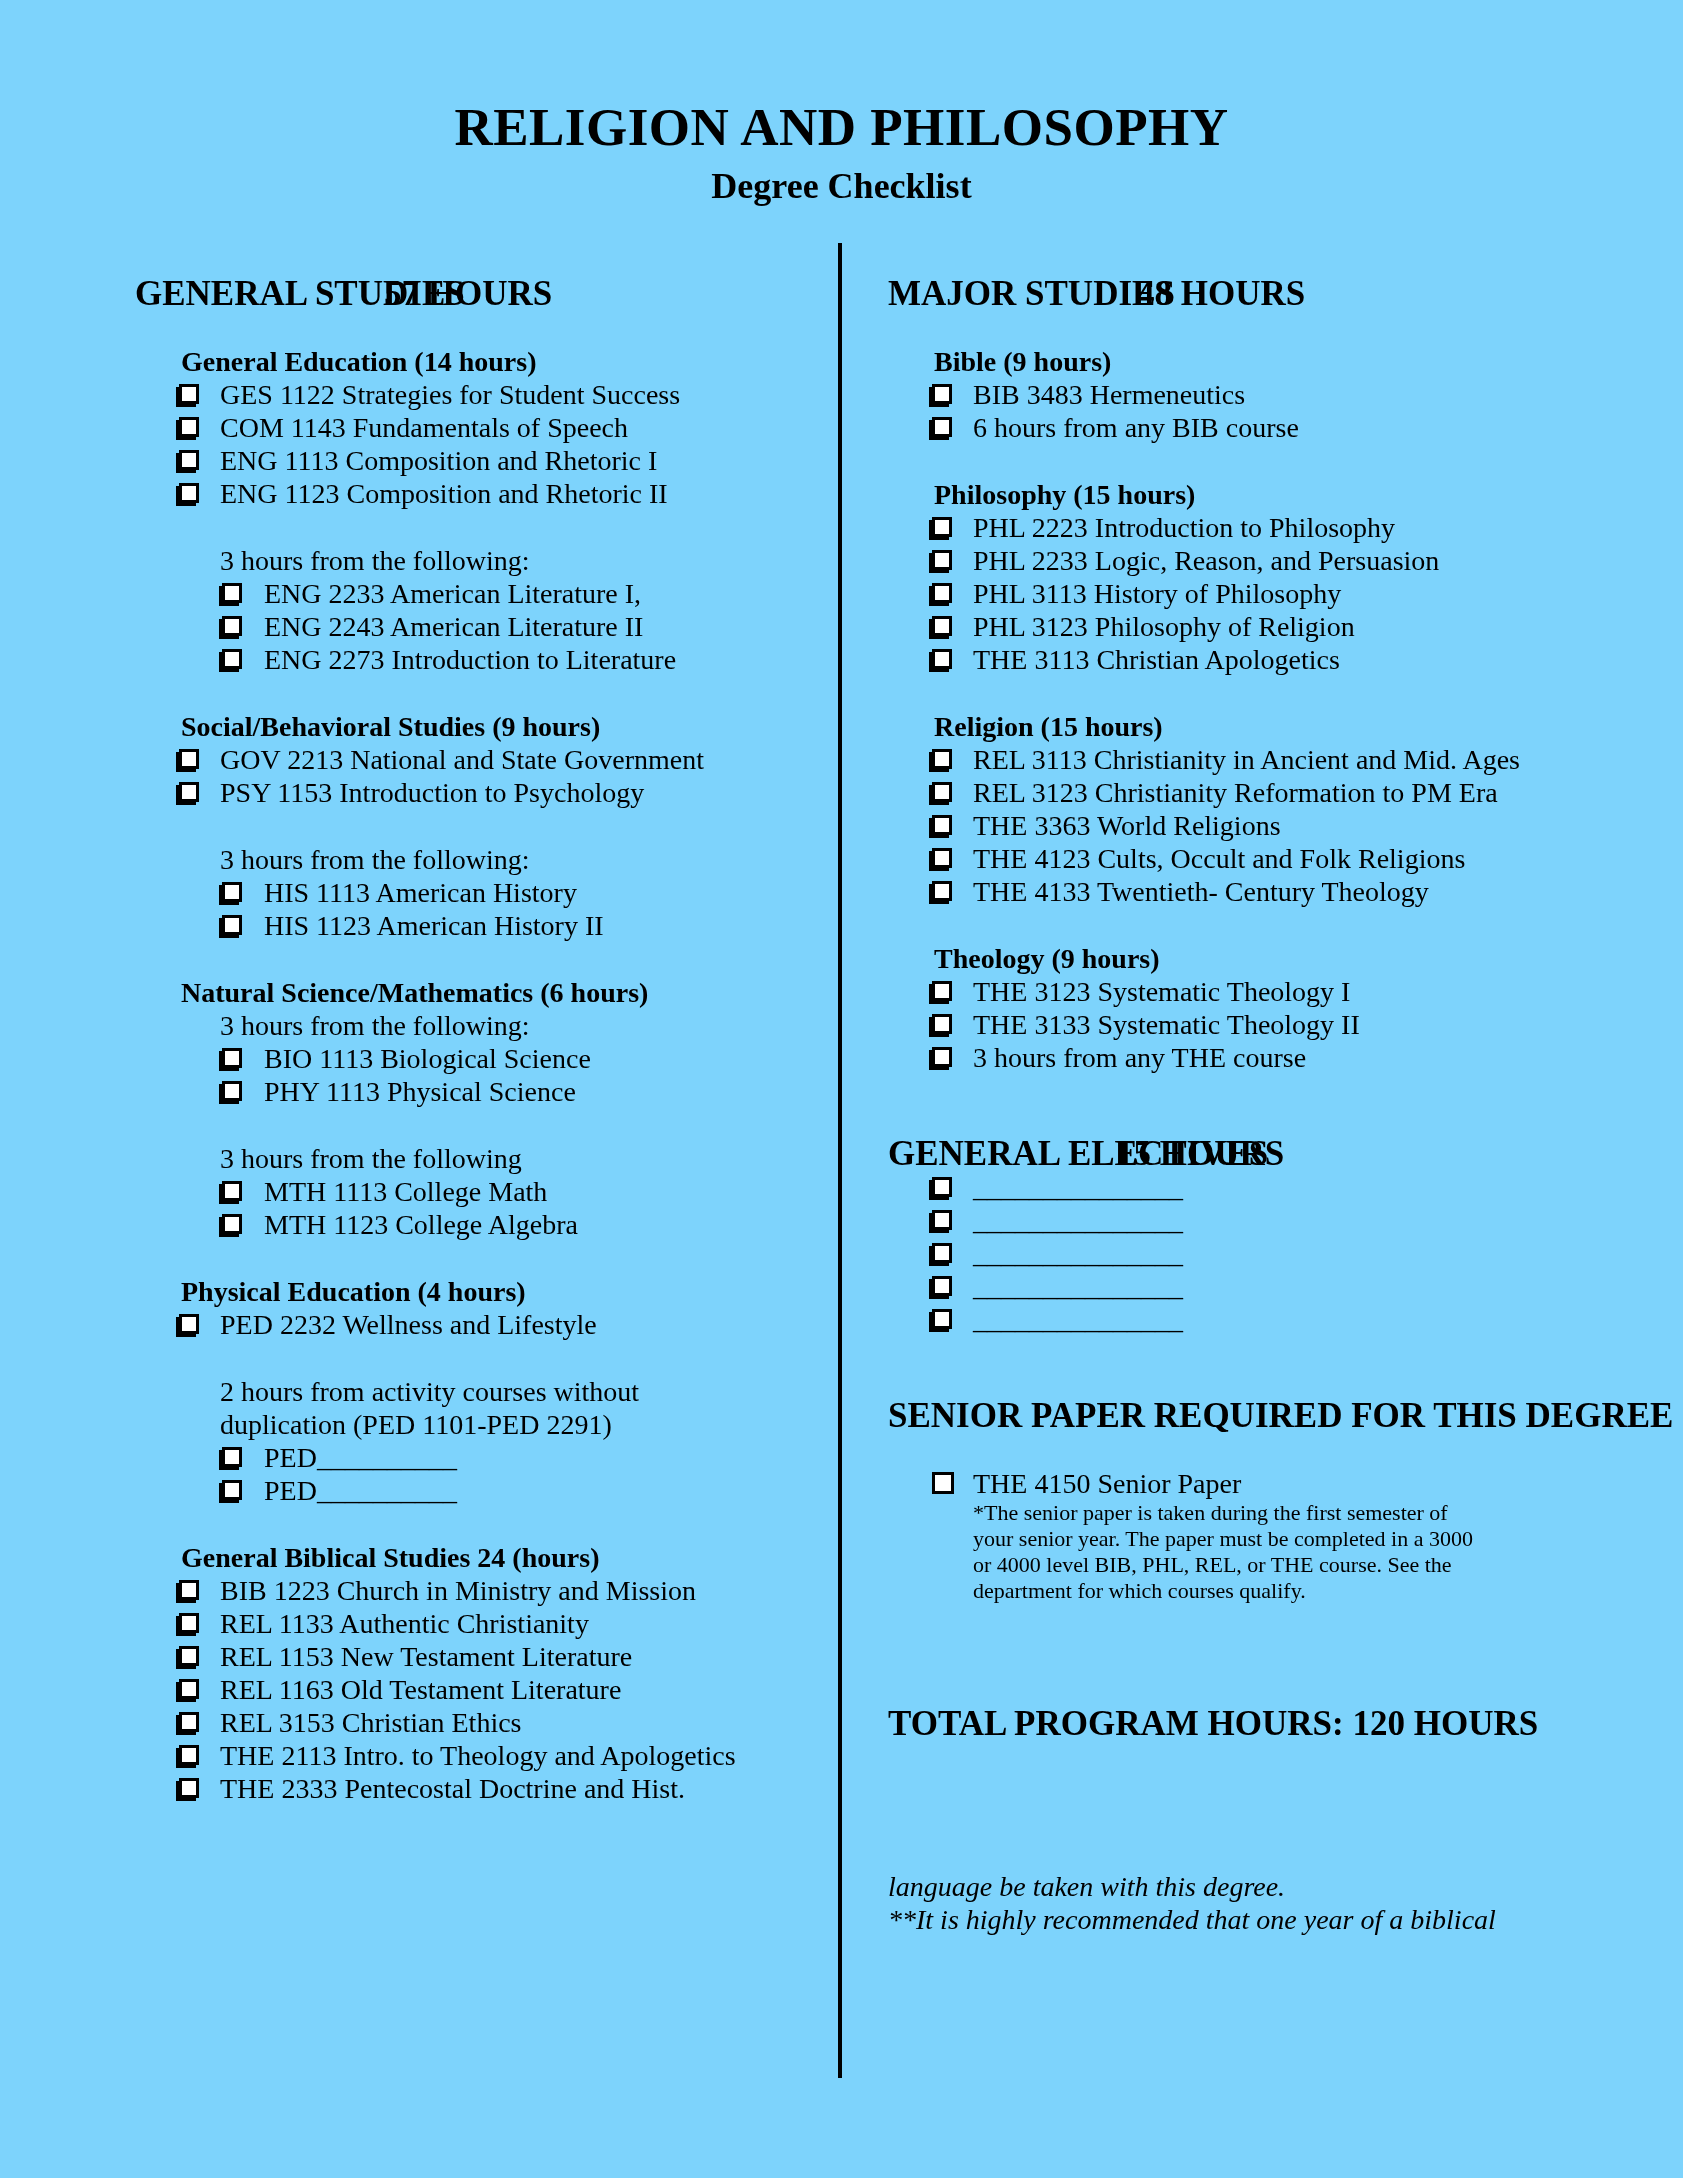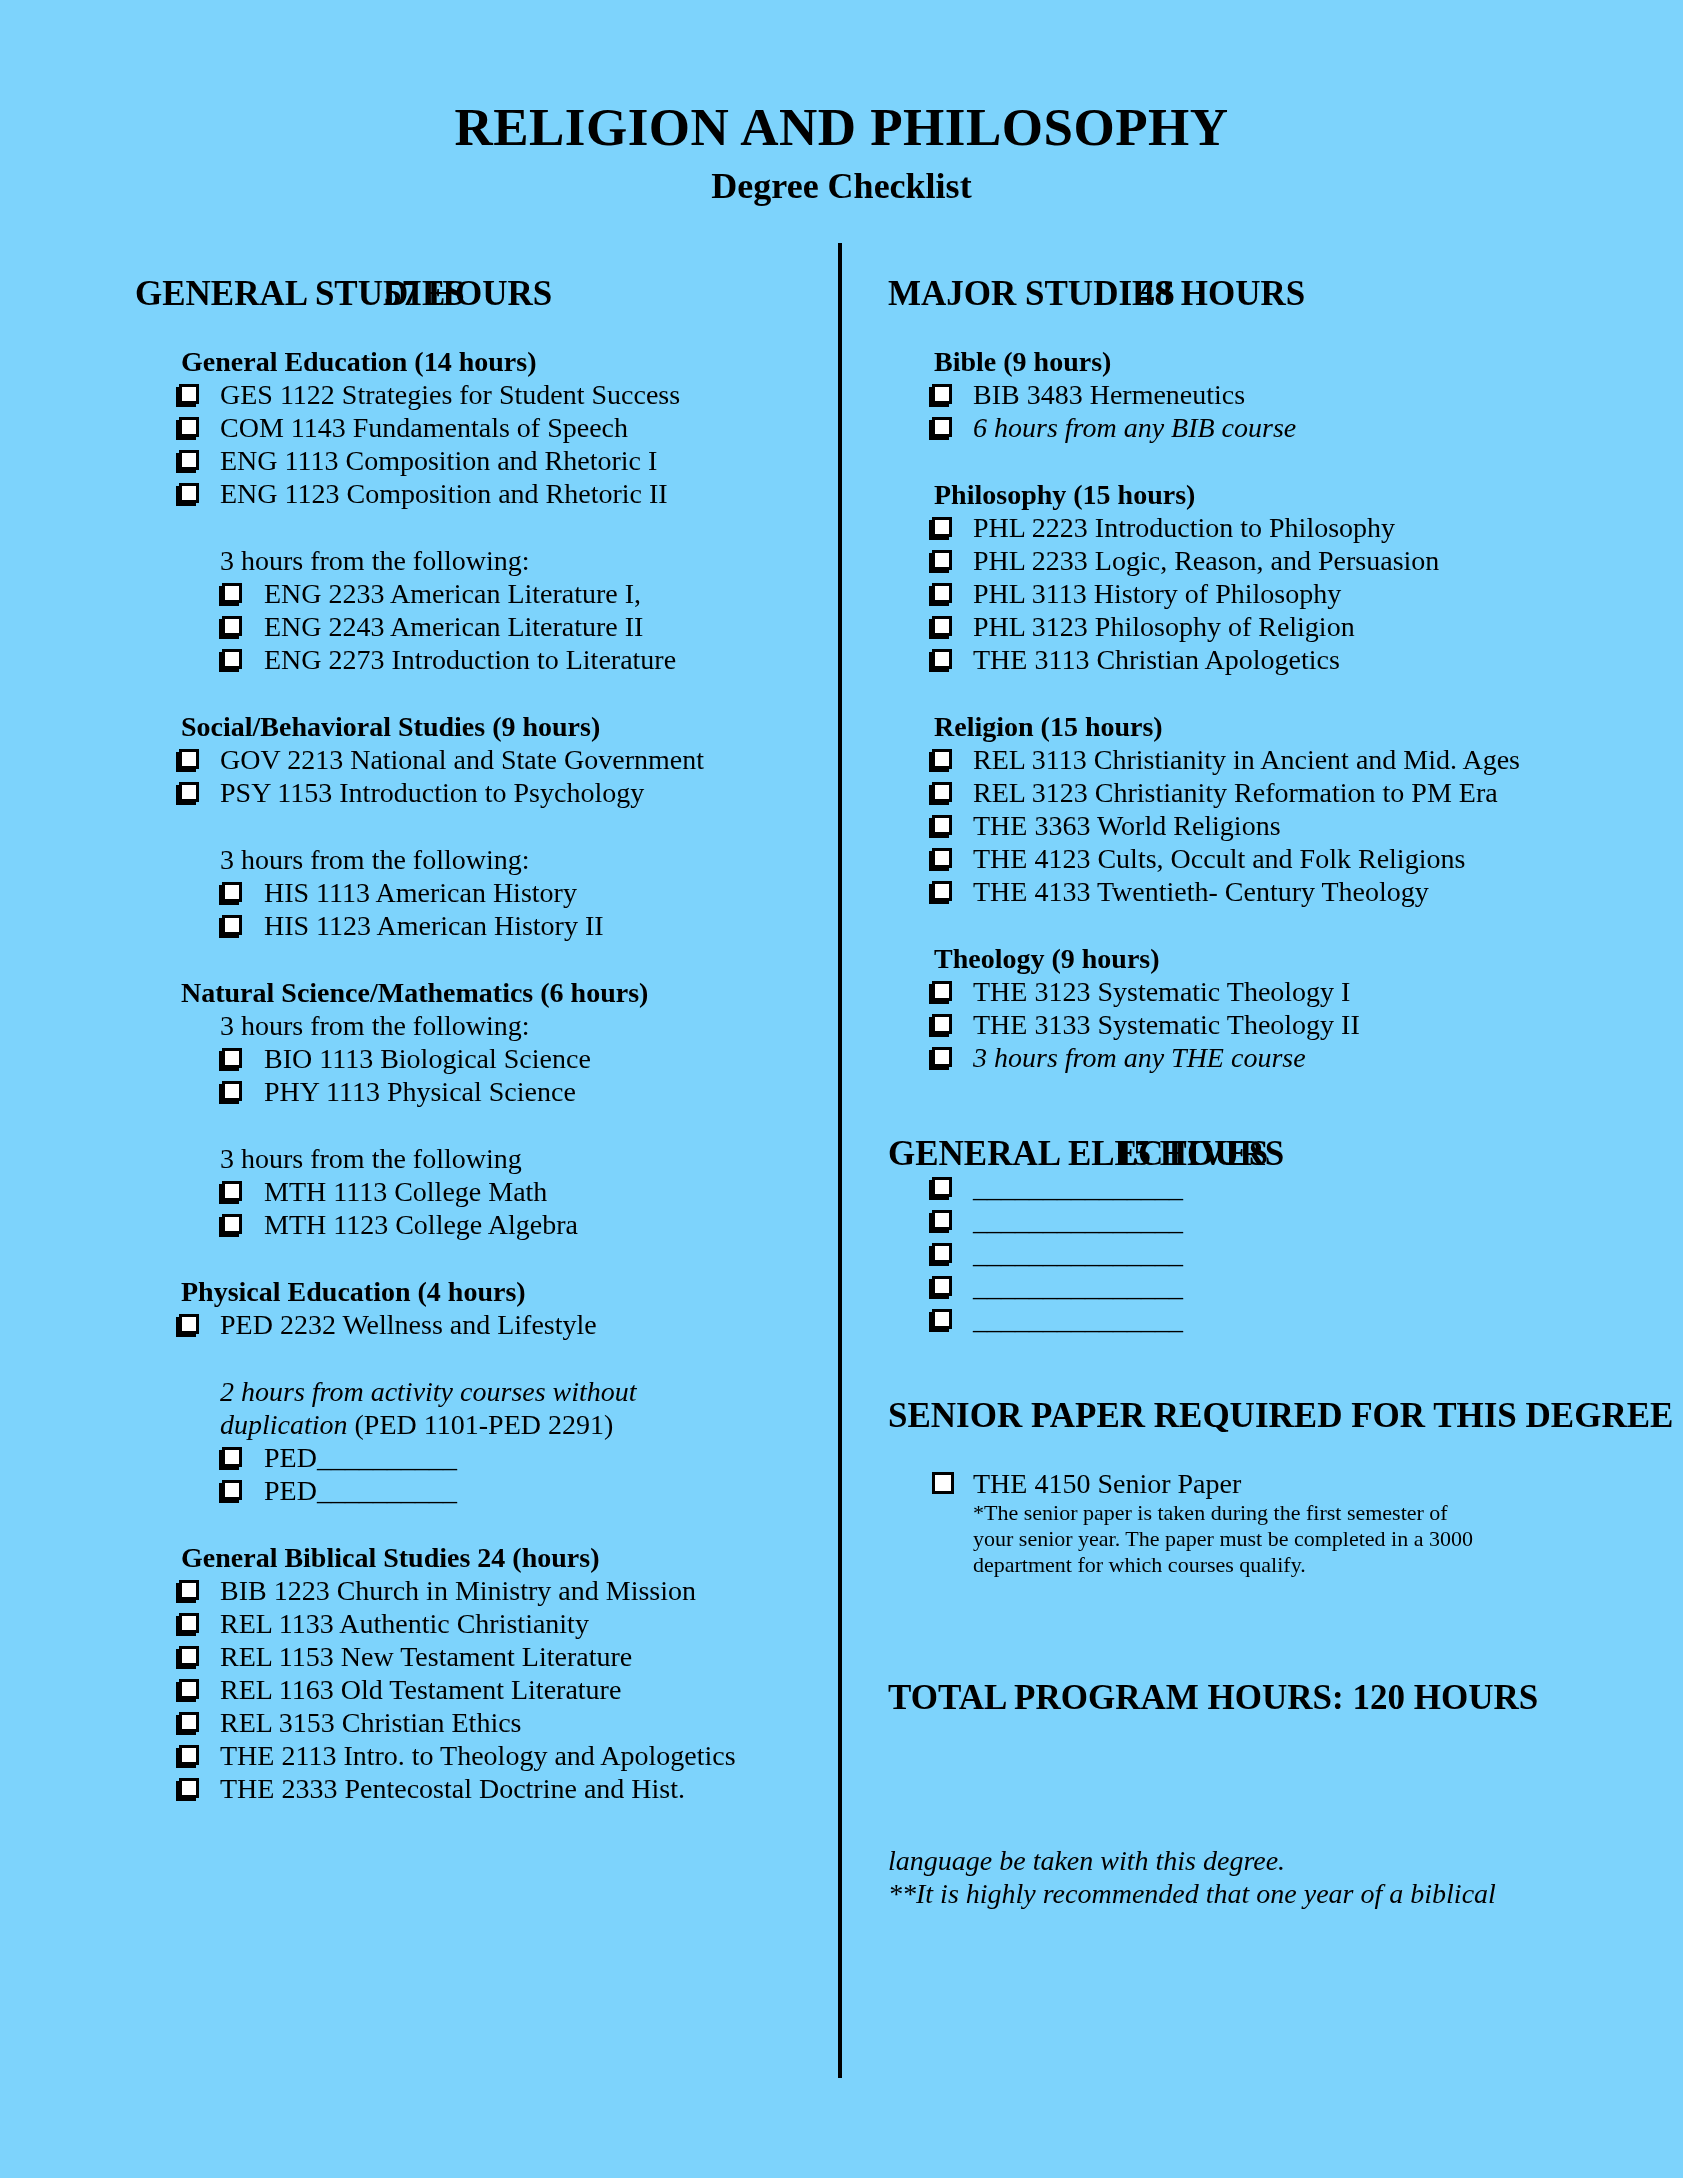--- a/index.html
+++ b/index.html
@@ -31,21 +31,21 @@
   .footnote{font-size:22px;line-height:26px;padding-left:85px;}
   .footer-note{font-style:italic;}
   .cb{
     position:absolute;top:6px;
     width:14px;height:14px;
     border:3px solid #000;
     box-shadow:-3px 3px 0 0 #000;
     background:#fff;
   }
   .cb.plain{box-shadow:none;width:16px;height:16px;border:3px solid #000;top:5px;}
-  .i{font-style:italic;text-align:right;}
+  .i{text-align:right;}
   .gap{width:100%;}
   .gap-s{height:34px;}
   .gap-m{height:63px;}
   .gap-l{height:103px;}
   .gap-xl{height:129px;}
 </style>
 </head>
 <body>
 
 <div class="page">
@@ -133,20 +133,21 @@
       <div class="line item"><span class="cb"></span><span>_______________</span></div>
       <div class="line item"><span class="cb"></span><span>_______________</span></div>
       <div class="line item"><span class="cb"></span><span>_______________</span></div>
       <div class="line item"><span class="cb"></span><span>_______________</span></div>
       <div class="gap gap-m"></div>
       <div class="line colheader"><span class="label">SENIOR PAPER REQUIRED FOR THIS DEGREE</span></div>
       <div class="gap gap-s"></div>
       <div class="line item"><span class="cb plain"></span><span>THE 4150 Senior Paper</span></div>
       <div class="line footnote"><span>*The senior paper is taken during the first semester of</span></div>
       <div class="line footnote"><span>your senior year. The paper must be completed in a 3000</span></div>
+      <div class="line footnote"><span>or 4000 level BIB, PHL, REL, or THE course. See the</span></div>
       <div class="line footnote"><span>department for which courses qualify.</span></div>
       <div class="gap gap-l"></div>
       <div class="line colheader"><span class="label">TOTAL PROGRAM HOURS: 120 HOURS</span></div>
       <div class="gap gap-xl"></div>
       <div class="line footer-note"><span>language be taken with this degree.</span></div>
       <div class="line footer-note"><span>**It is highly recommended that one year of a biblical</span></div>
     </div>
 </div>
 
 

